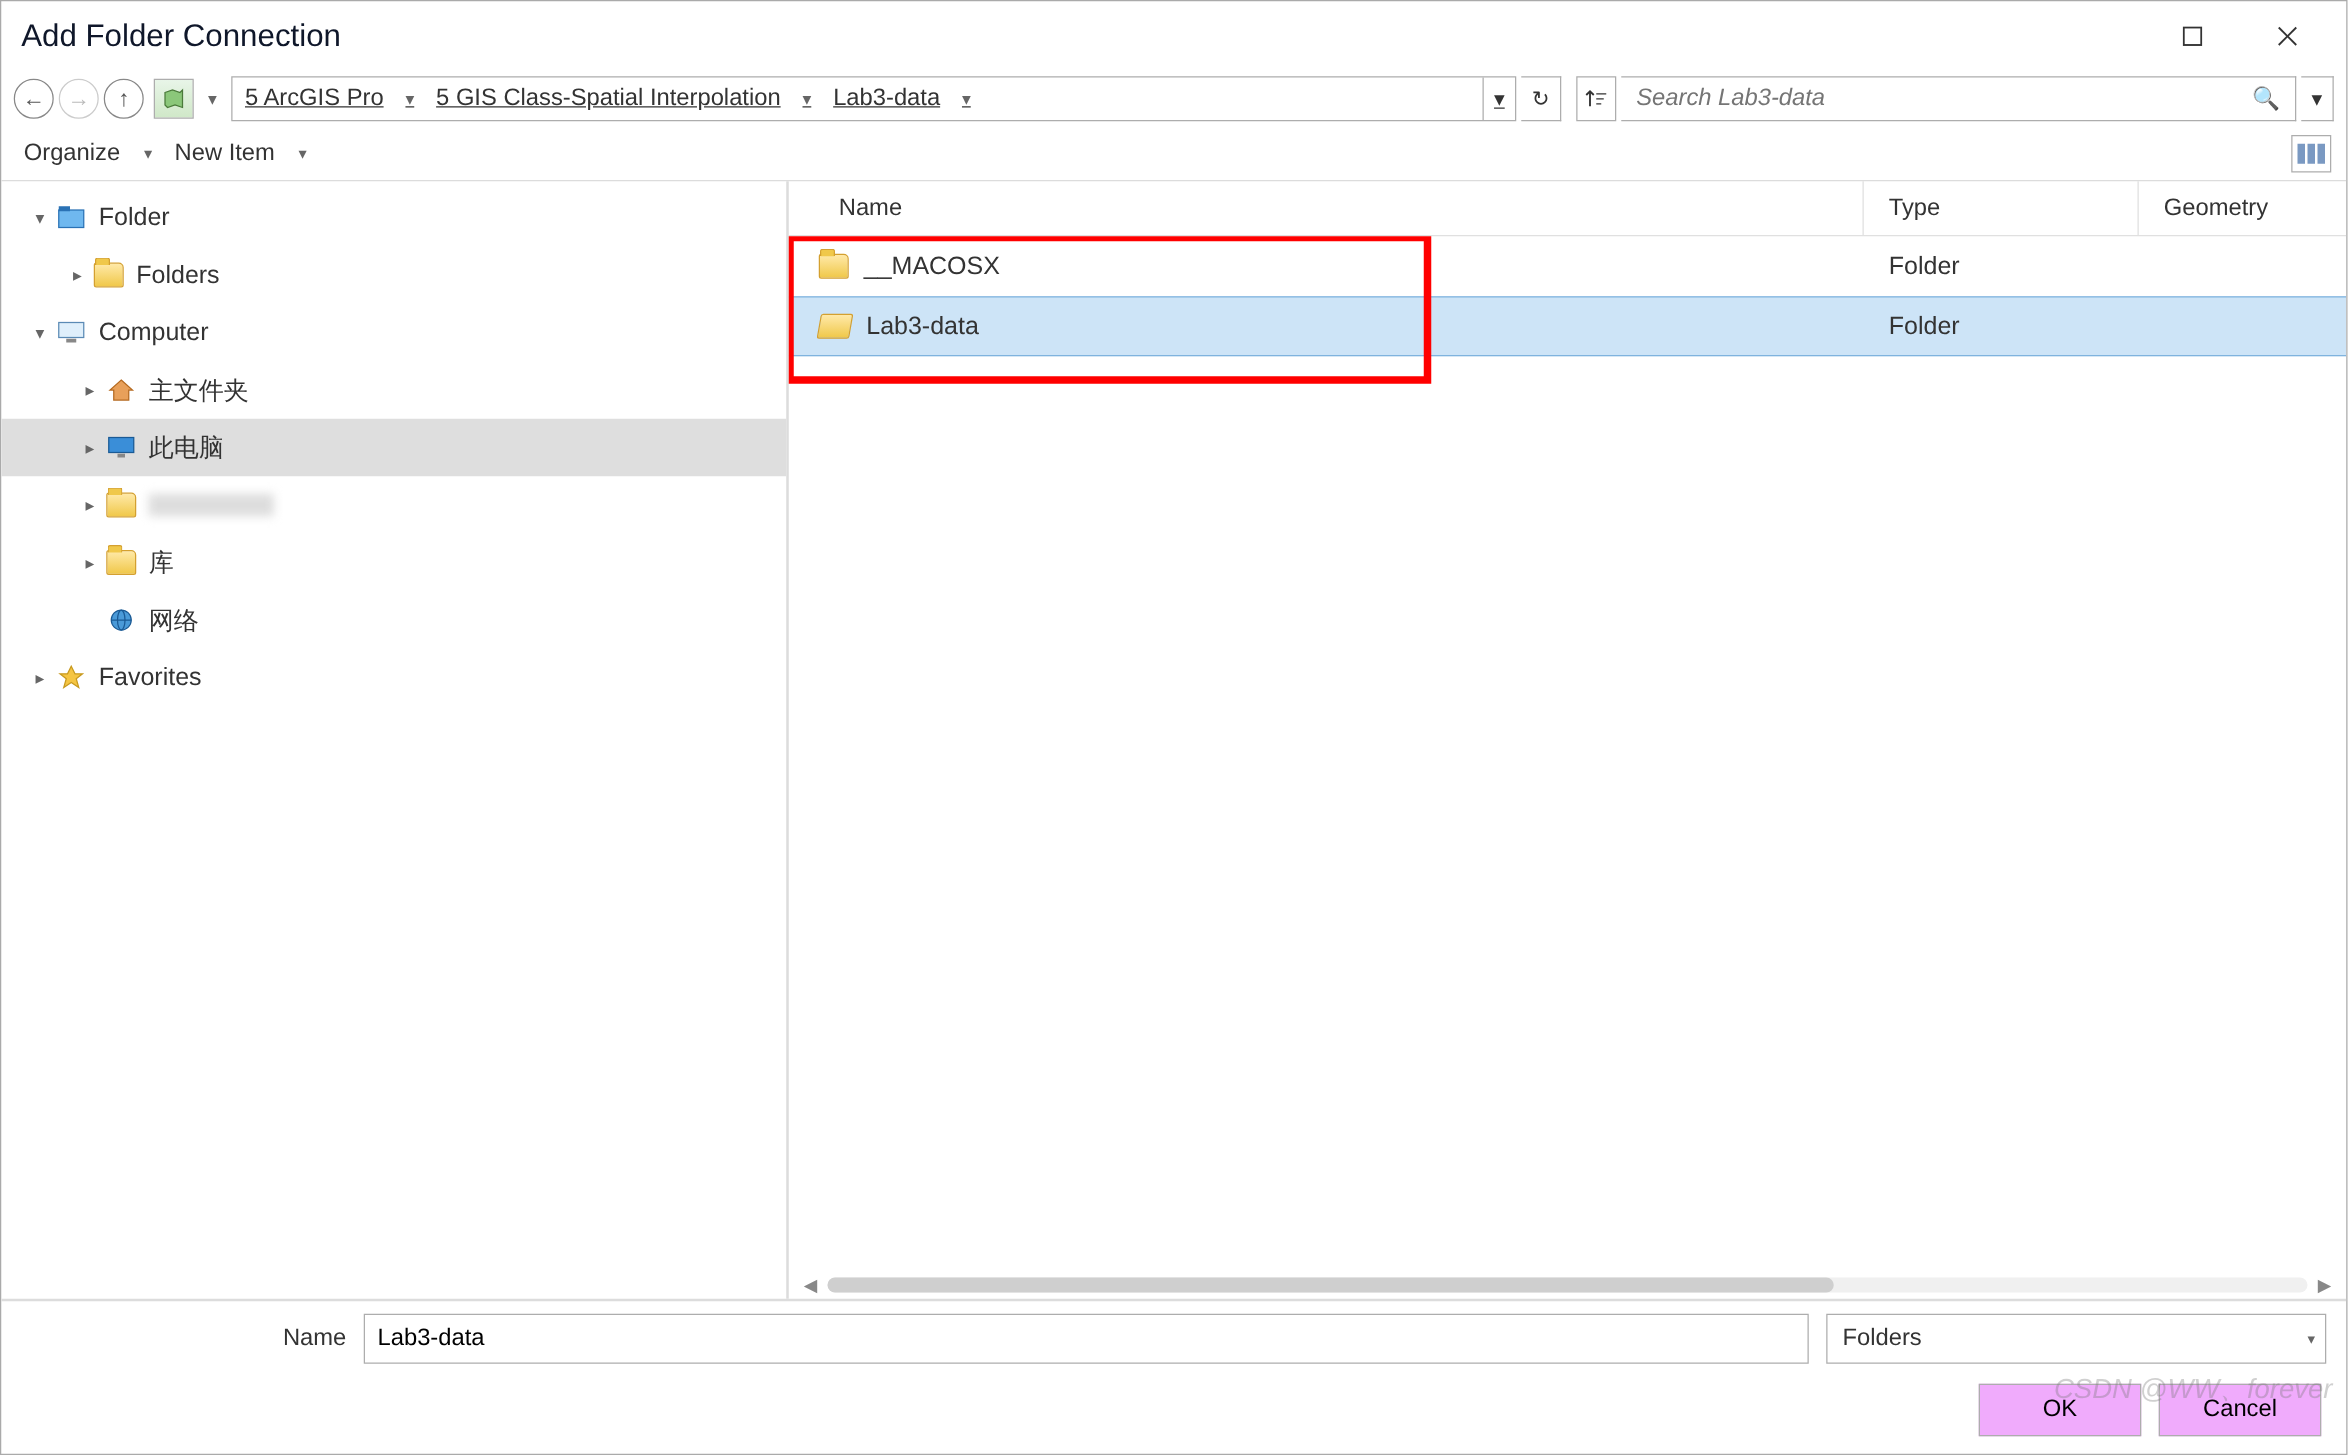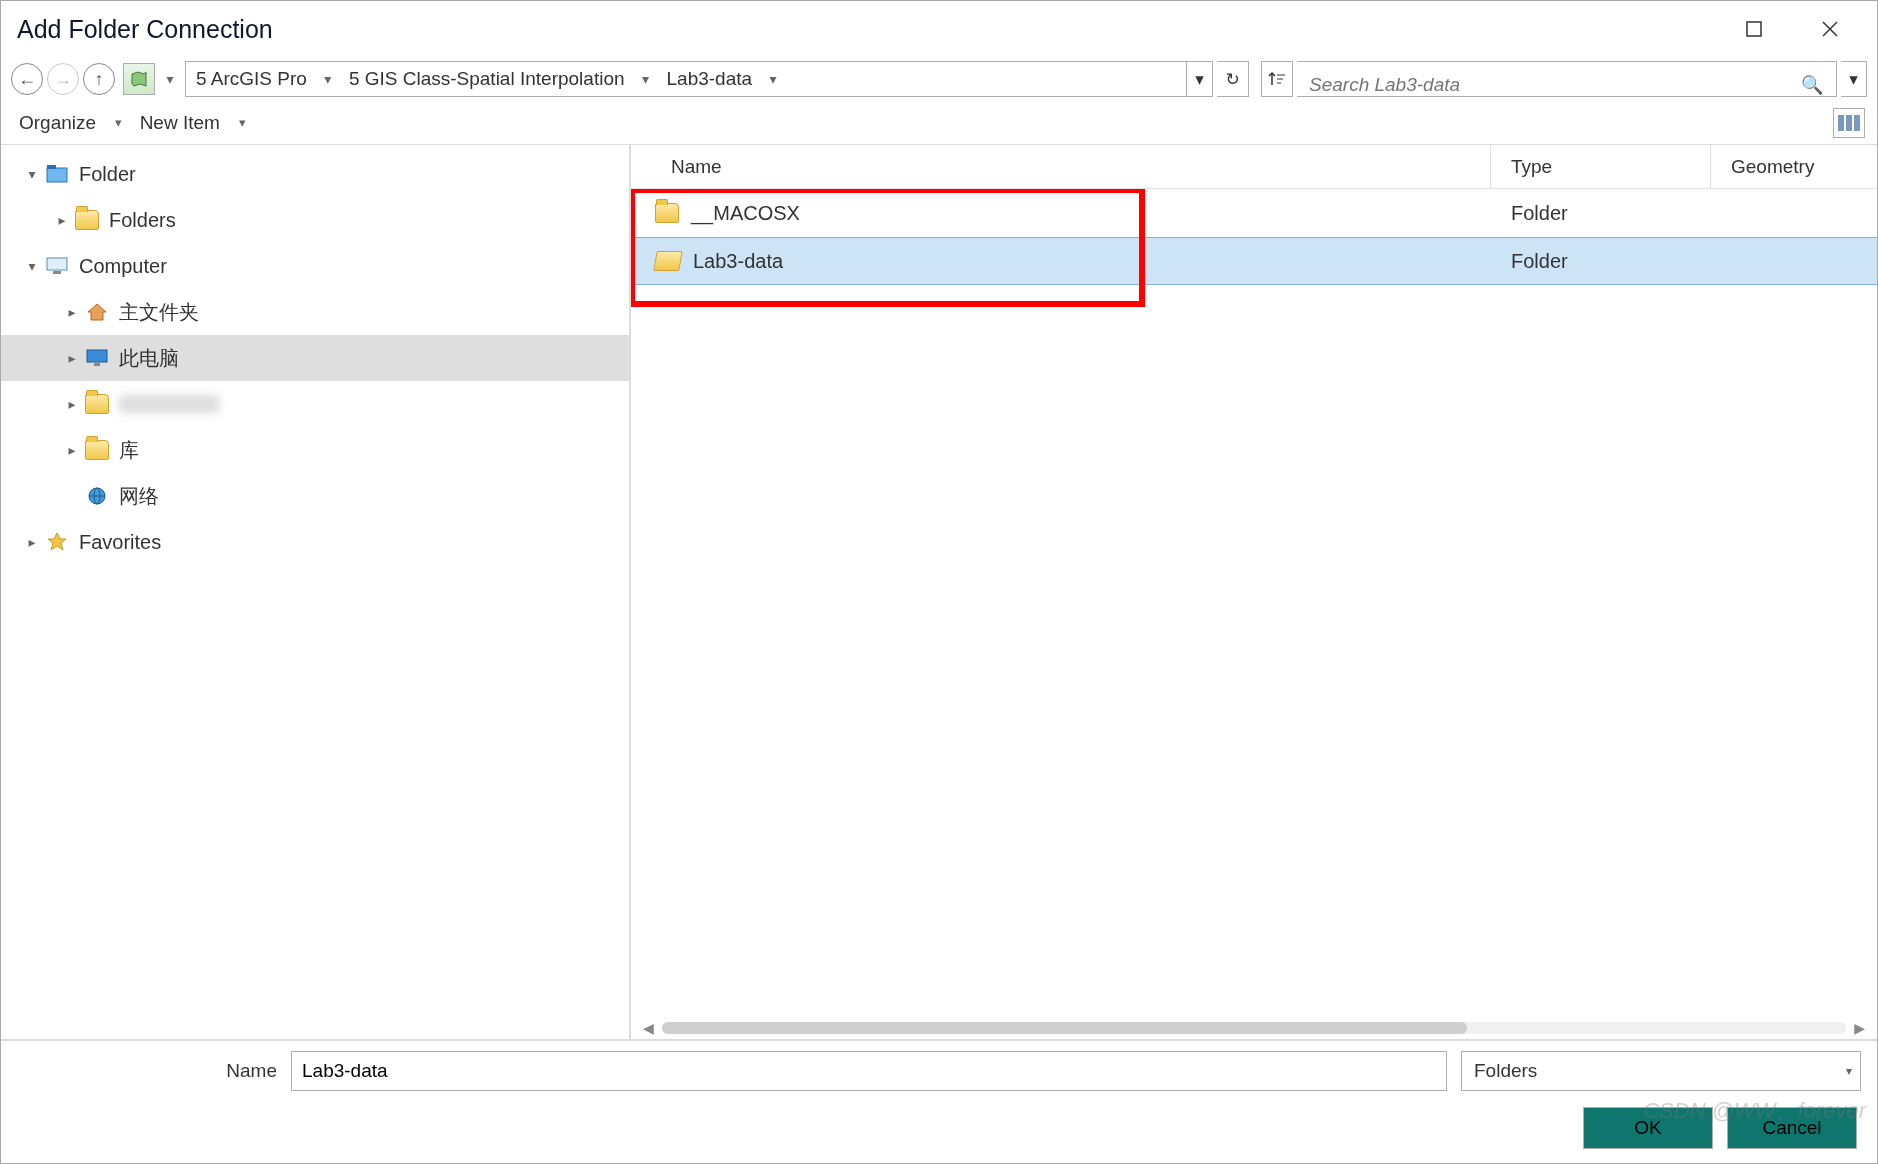--- a/index.html
+++ b/index.html
@@ -5,27 +5,27 @@
 * { box-sizing: border-box; margin: 0; padding: 0; }
 body { font-family: "Segoe UI", Tahoma, sans-serif; font-size: 17px; background: #fff; color: #333; width: 1878px; height: 1164px; overflow: hidden; border: 1px solid #aaa; display: flex; flex-direction: column; }
 .titlebar { display: flex; align-items: center; height: 56px; padding: 0 16px; }
 .titlebar .title { font-size: 25px; color: #0f172a; }
 .titlebar .winctrls { margin-left: auto; display: flex; gap: 34px; padding-right: 10px; }
 .winbtn { width: 42px; height: 28px; display:flex; align-items:center; justify-content:center; color:#333; font-size:18px; cursor:pointer; }
 .toolbar { display: flex; align-items: center; height: 44px; padding: 0 10px; gap: 4px; border-bottom: 0; }
 .navbtn { width: 32px; height: 32px; border:1px solid #888; border-radius:50%; display:flex; align-items:center; justify-content:center; color:#555; font-size:18px; cursor:pointer; background:#fff; }
 .navbtn.disabled { color:#bbb; border-color:#ccc; }
 .mapbtn { width:32px; height:32px; border:1px solid #adadad; background:linear-gradient(#e8f5e8,#d0e8c8); display:flex; align-items:center; justify-content:center; margin-left:4px;}
-.breadcrumb { display:flex; align-items:center; border:1px solid #adadad; height:36px; flex:1; margin-left:0; }
+.breadcrumb { display:flex; align-items:center; border:1px solid #adadad; height:36px; flex:1; margin-left:0;text-decoration:underline; }
 .crumb { padding:0 10px; color:#333; font-size:19px; cursor:pointer; height:34px; display:flex; align-items:center;}
 .chev { width:22px; display:flex; align-items:center; justify-content:center; color:#666; font-size:14px; cursor:pointer;}
 .crumb-end { margin-left:auto; width:26px; display:flex; align-items:center; justify-content:center; border-left:1px solid #adadad; height:34px;}
 .refresh { width:32px;height:36px; border:1px solid #adadad; border-left:0; display:flex; align-items:center; justify-content:center; cursor:pointer; }
 .sortbtn { width:32px;height:36px; border:1px solid #adadad; display:flex; align-items:center; justify-content:center; margin-left:8px; cursor:pointer;}
-.searchbox { flex:1; max-width:540px; height:36px; border:1px solid #adadad; border-left:0; display:flex; align-items:flex-end; padding:0 12px; }
+.searchbox { flex:1; max-width:540px; height:36px; border:1px solid #adadad; border-left:0; display:flex; align-items:center; padding:0 12px; }
 .searchbox input { border:0; outline:0; font-size:19px; font-style:italic; color:#888; flex:1; }
 .searchicon { font-size:18px; color:#333; margin-left:8px; cursor:pointer;}
 .viewbtn { width:26px; height:36px; border:1px solid #adadad; border-left:0; display:flex; align-items:center; justify-content:center; cursor:pointer;}
 .toolbar2 { display:flex; align-items:center; height:44px; padding:0 12px; gap:6px; border-bottom:1px solid #dcdcdc;}
 .orgbtn, .newbtn { padding:4px 6px; font-size:19px; color:#333; cursor:pointer; display:flex; align-items:center; gap:19px;}
 .toolbar2 .spacer { flex:1; }
 .layoutbtn { width:32px; height:30px; border:1px solid #adadad; display:flex; align-items:center; justify-content:center;}
 .layoutbtn .cols { display:flex; gap:2px;} .layoutbtn .col{width:6px;height:16px;background:#7a99c2;}
 .body { flex:1; display:flex; min-height:0;}
 .tree { width:630px; border-right:2px solid #dcdcdc; padding:6px 0; overflow:auto;}
@@ -52,21 +52,21 @@
 .hscroll .track{flex:1; height:12px; background:#f0f0f0; border-radius:6px; position:relative; margin:0 8px;}
 .hscroll .thumb{position:absolute; left:0; width:68%; height:12px; background:#cfcfcf; border-radius:6px;}
 .hscroll .arr{color:#888; font-size:14px;}
 .footer { border-top:2px solid #dcdcdc; padding:10px 16px 14px; display:flex; flex-direction:column; gap:16px;}
 .namerow { display:flex; align-items:center; gap:14px;}
 .namerow label{font-size:19px; width:260px; text-align:right;}
 .nameinput { flex:1; height:40px; border:1px solid #adadad; padding:0 10px; font-size:19px;}
 .typesel { width:400px; height:40px; border:1px solid #adadad; display:flex; align-items:center; padding:0 12px; font-size:19px; position:relative;}
 .typesel .dd{position:absolute; right:8px; font-size:12px; color:#666;}
 .btnrow { display:flex; justify-content:flex-end; gap:14px; padding-right:4px;}
-.dlgbtn { min-width:130px; height:42px; border:1px solid #adadad; background:#0f766e; font-size:19px; cursor:pointer;}
+.dlgbtn { min-width:130px; height:42px; border:1px solid #adadad; background:#f0abfc; font-size:19px; cursor:pointer;}
 .watermark { position:absolute; right:12px; bottom:38px; font-size:22px; color:rgba(120,120,120,.35); font-style:italic; pointer-events:none;}
 svg{display:block;}
 .chevdown{font-size:13px;color:#666;}
 </style>
 </head>
 <body>
 
 <div class="titlebar">
   <div class="title">Add Folder Connection</div>
   <div class="winctrls">

